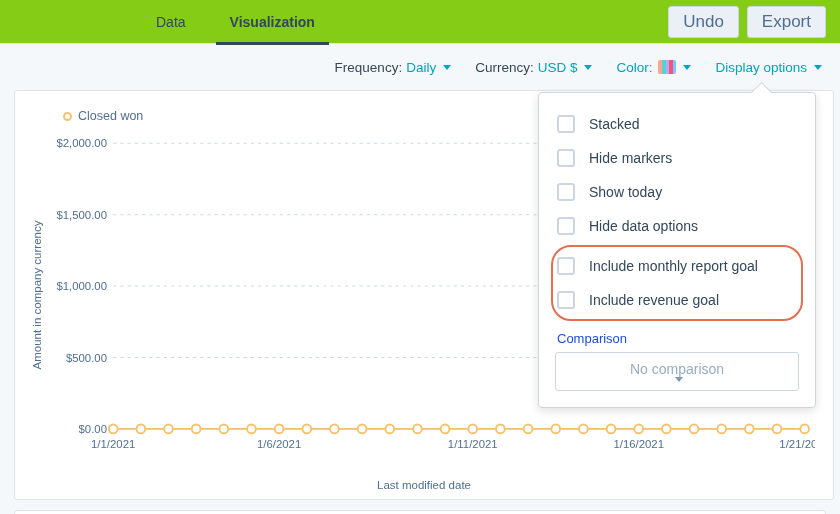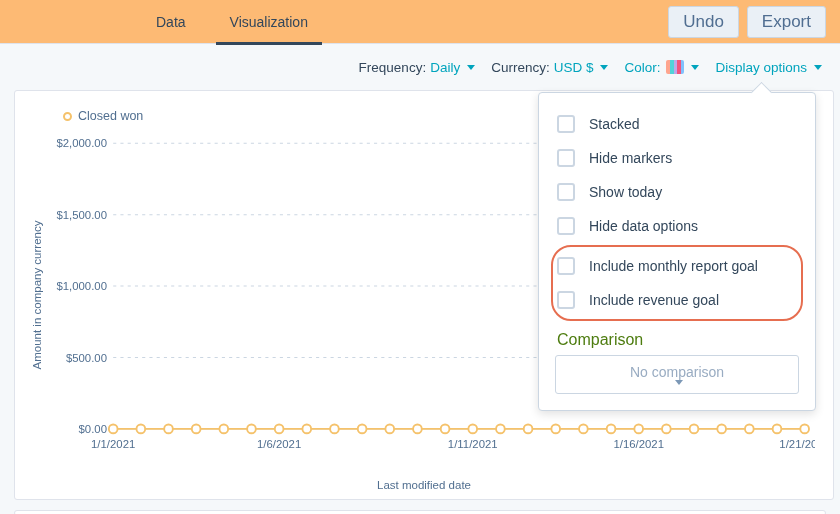--- a/index.html
+++ b/index.html
@@ -7,38 +7,38 @@
     margin: 0;
     font-family: -apple-system, BlinkMacSystemFont, "Segoe UI", Helvetica, Arial, sans-serif;
     background: #f5f8fa;
     color: #33475b;
     font-size: 13px;
     width: 840px;
     height: 514px;
     overflow: hidden;
   }
   .topbar {
-    background: #fdba74;
+    background: #84cc16;
     height: 44px;
     border-bottom: 1px solid #dfe3eb;
     display: flex;
     align-items: center;
     padding: 0 14px;
   }
   .tabs { display: flex; gap: 0; margin-left: 120px; }
   .tab {
     padding: 0 22px;
     height: 44px;
     line-height: 44px;
     font-size: 14px;
     color: #33475b;
     cursor: pointer;
     position: relative;
   }
-  .tab.active { font-weight: 400; }
+  .tab.active { font-weight: 700; }
   .tab.active::after {
     content: "";
     position: absolute;
     left: 8px; right: 8px; bottom: -1px;
     height: 3px;
     background: #33475b;
   }
   .spacer { flex: 1; }
   .btn {
     background: #eaf0f6;
@@ -49,21 +49,21 @@
     border-radius: 3px;
     cursor: pointer;
     margin-left: 8px;
   }
   .toolbar {
     height: 46px;
     display: flex;
     align-items: center;
     justify-content: flex-end;
     padding: 0 18px;
-    gap: 16px;
+    gap: 24px;
     font-size: 13.5px;
     color: #33475b;
     background: #f5f8fa;
   }
   .toolbar .ctrl { display: inline-flex; align-items: center; gap: 4px; cursor: pointer; }
   .teal { color: #00a4bd; font-weight: 500; }
   .caret {
     width: 0; height: 0;
     border-left: 4px solid transparent;
     border-right: 4px solid transparent;
@@ -154,21 +154,21 @@
   }
   .chk.on { border-color: #00a4bd; }
   .chk.on svg { display: block; }
   .chk svg { display: none; width: 12px; height: 12px; }
   .callout {
     border: 2.5px solid #e66e50;
     border-radius: 20px;
     padding: 2px 2px;
     margin: 2px -4px;
   }
-  .pop-label { font-size: 16px; color: #4d7c0f; margin: 10px 0 6px 2px; }
+  .pop-label { font-size: 13px; color: #1d4ed8; margin: 10px 0 6px 2px; }
   .select {
     border: 1px solid #cbd6e2;
     border-radius: 3px;
     padding: 8px 10px;
     color: #99acc2;
     font-size: 14px;
     display: flex; align-items: center; justify-content: space-between;
     cursor: pointer;
     flex-direction: column;
   }

